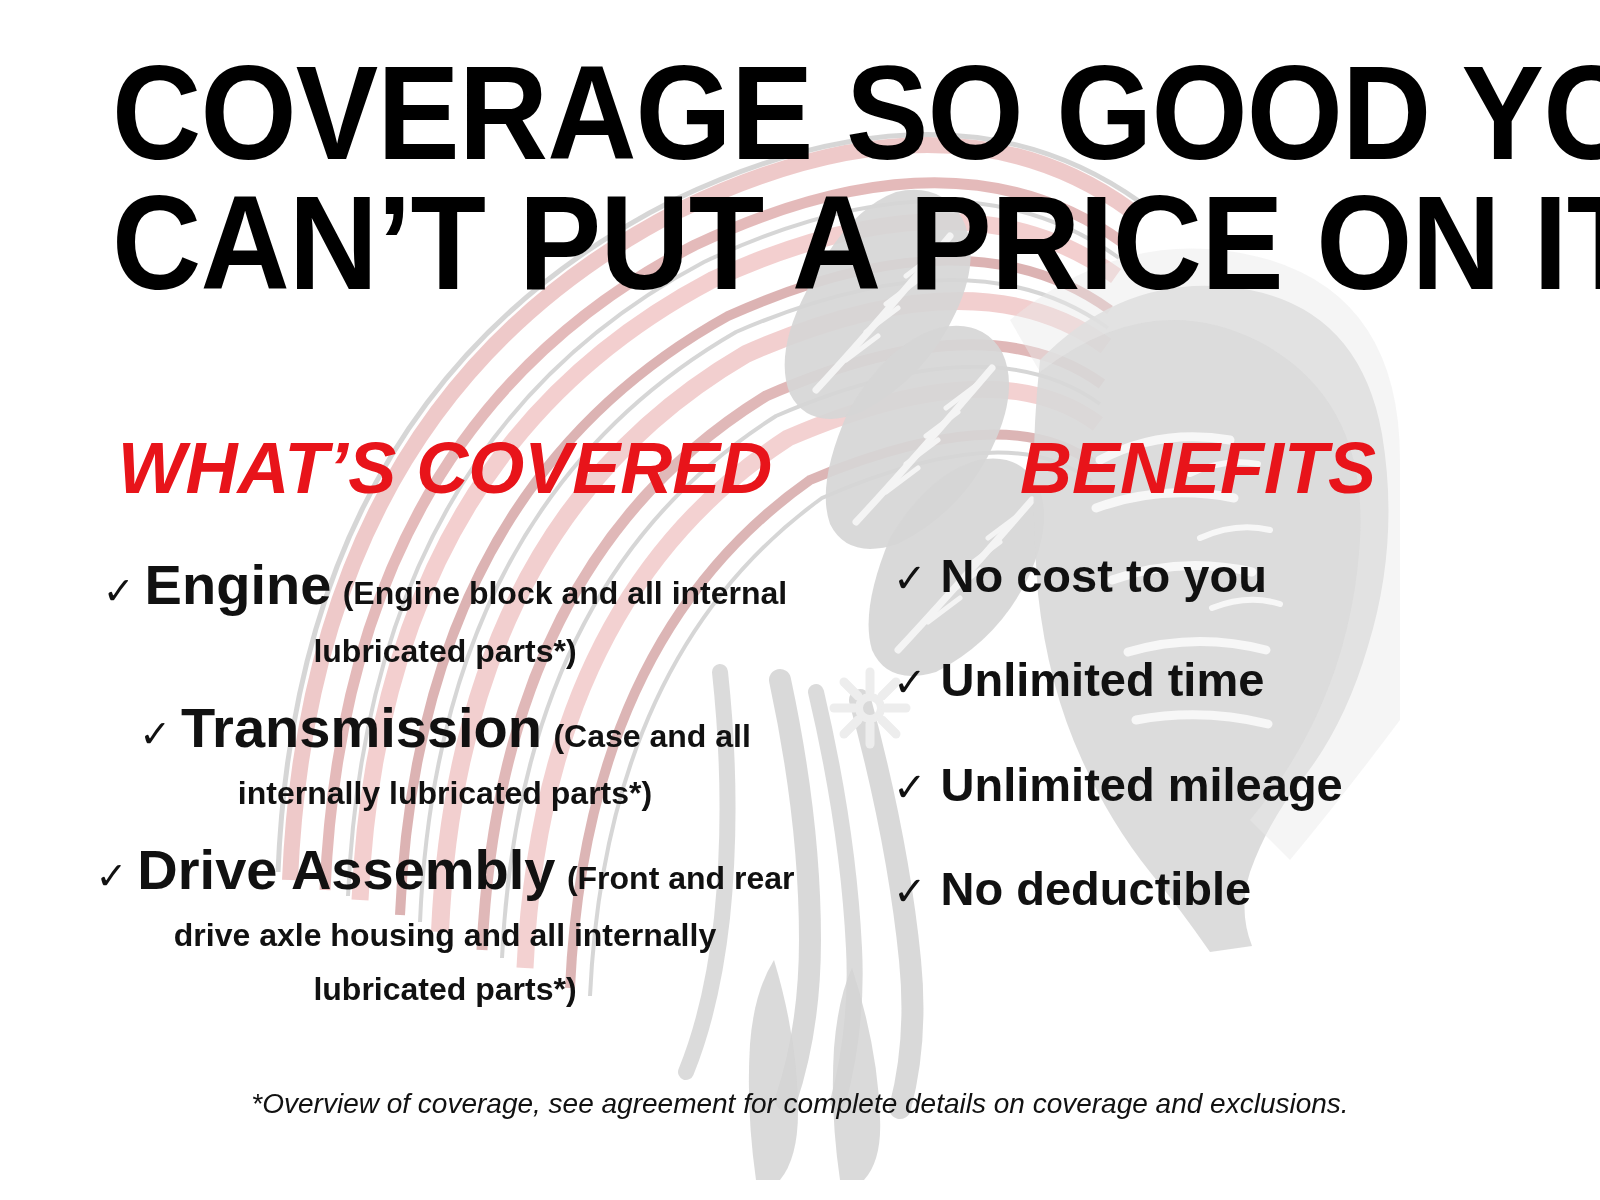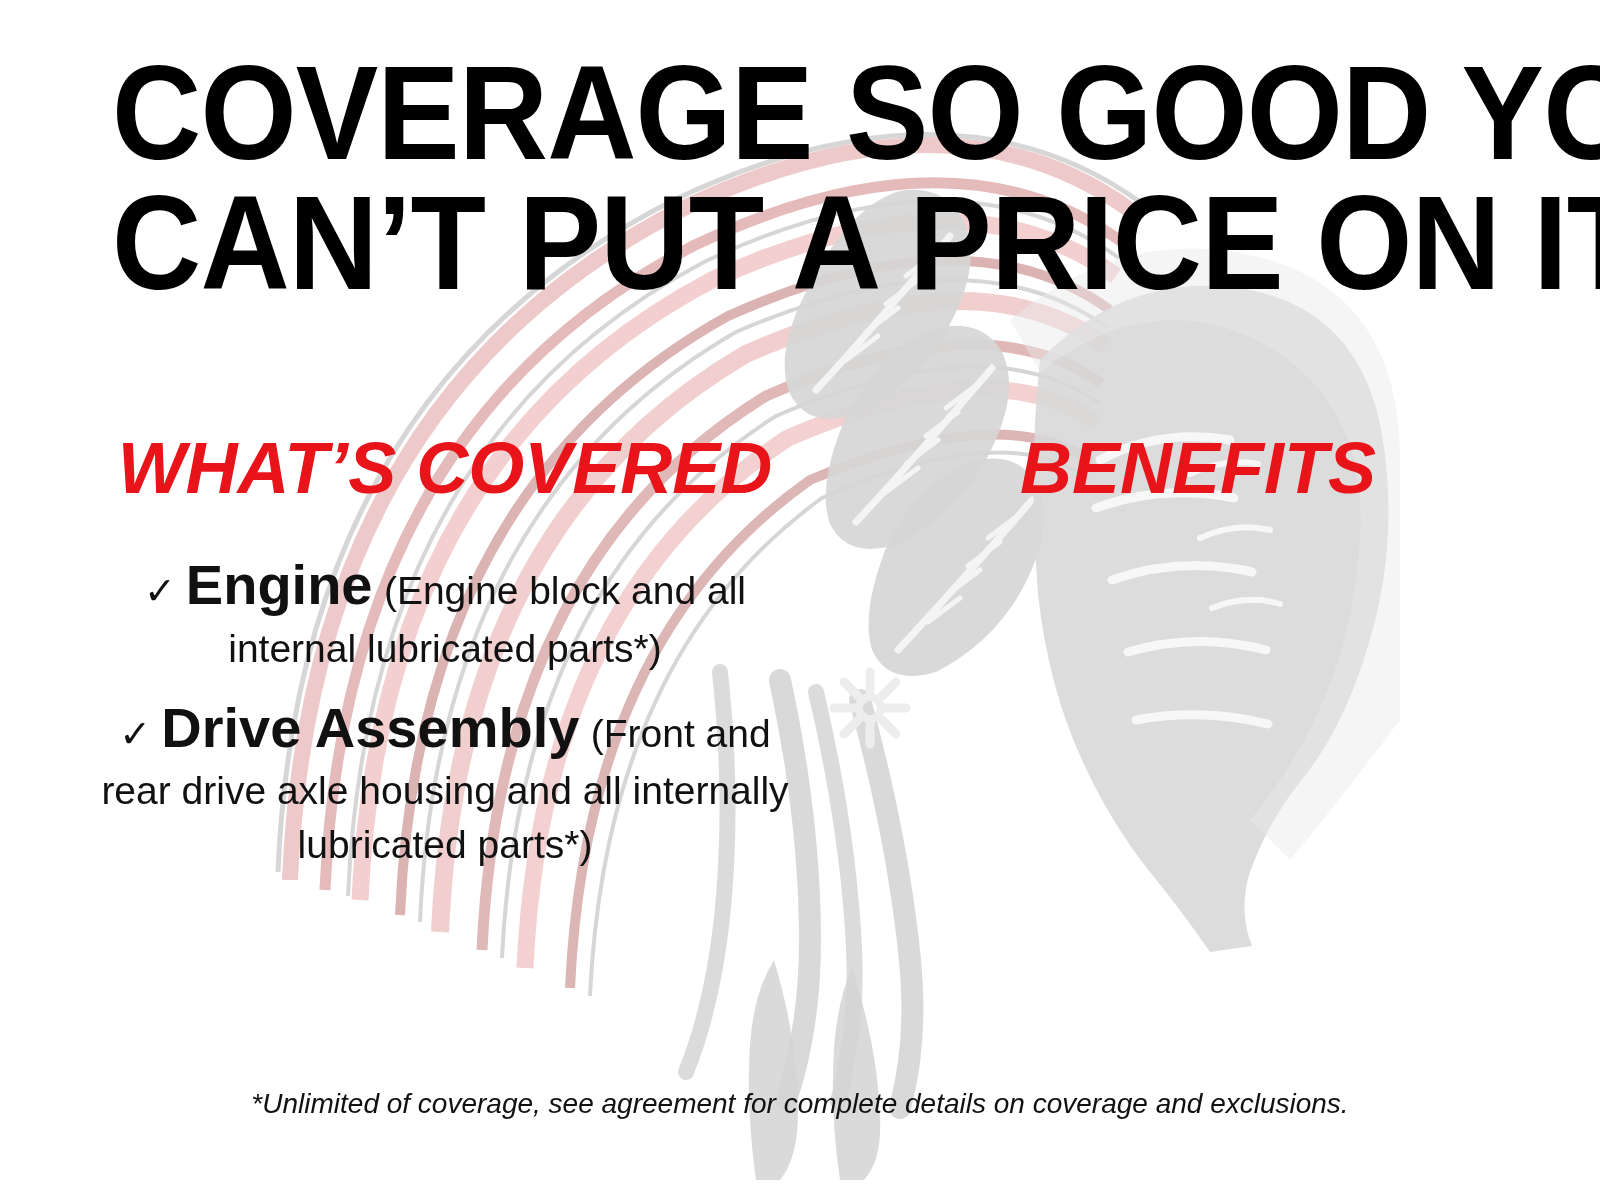--- a/index.html
+++ b/index.html
@@ -110,22 +110,22 @@
     font-size: 38px;
     line-height: 1;
     font-weight: 400;
     margin-right: 10px;
   }
   #col-covered .item-title {
     font-weight: 700;
     font-size: 56px;
   }
   #col-covered .item-detail {
-    font-weight: 400;
-    font-size: 39px;
+    font-weight: 700;
+    font-size: 32px;
   }
 
   
   #col-benefits ul.checklist > li {
     position: relative;
     margin: 0 0 50px 0;
     font-size: 47px;
     line-height: 1.15;
     color: #111111;
     font-weight: 700;
@@ -277,24 +277,41 @@
     <span class="hl-line">CAN’T PUT A PRICE ON IT.</span>
   </div>
 
   <div class="col" id="col-covered">
     <div class="section-head">WHAT’S COVERED</div>
     <ul class="checklist">
       <li>
         <span class="tick">✓</span><span class="item-title">Engine</span> <span class="item-detail">(Engine block and all internal lubricated parts*)</span>
       </li>
       <li>
+        <span class="tick">✓</span><span class="item-title">Transmission</span> <span class="item-detail">(Case and all internally lubricated parts*)</span>
+      </li>
+      <li>
         <span class="tick">✓</span><span class="item-title">Drive Assembly</span> <span class="item-detail">(Front and rear drive axle housing and all internally lubricated parts*)</span>
       </li>
     </ul>
   </div>
 
   <div class="col" id="col-benefits">
     <div class="section-head">BENEFITS</div>
+    <ul class="checklist">
+      <li>
+        <span class="tick">✓</span><span>No cost to you</span>
+      </li>
+      <li>
+        <span class="tick">✓</span><span>Unlimited time</span>
+      </li>
+      <li>
+        <span class="tick">✓</span><span>Unlimited mileage</span>
+      </li>
+      <li>
+        <span class="tick">✓</span><span>No deductible</span>
+      </li>
+    </ul>
   </div>
 
-  <div id="footnote">*Unlimited of coverage, see agreement for complete details on coverage and exclusions.</div>
+  <div id="footnote">*Overview of coverage, see agreement for complete details on coverage and exclusions.</div>
 
 </div>
 
 </body></html>

